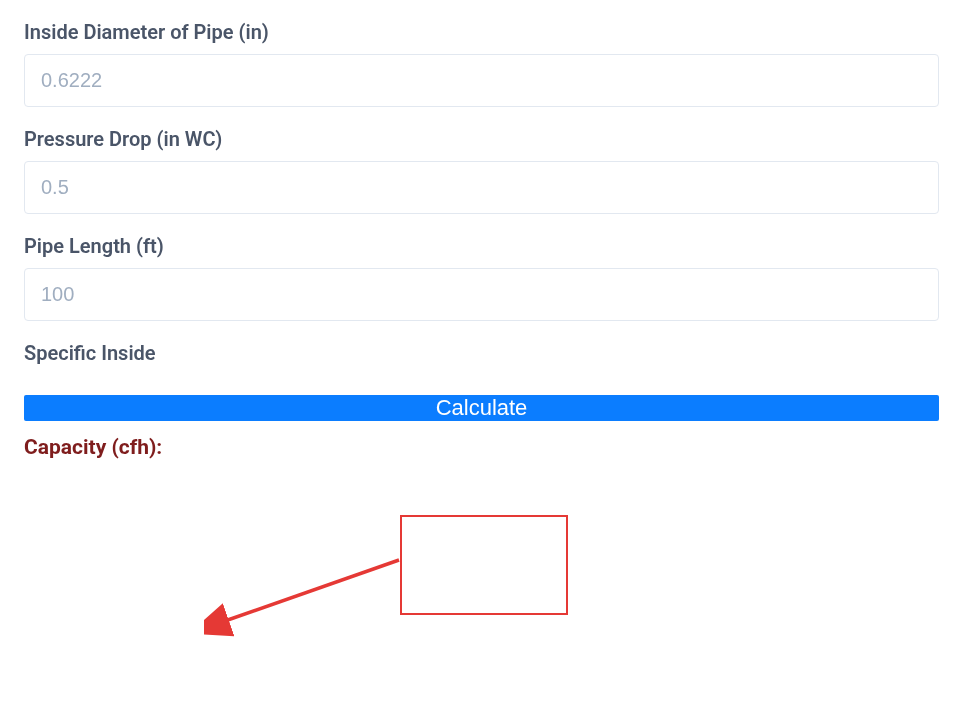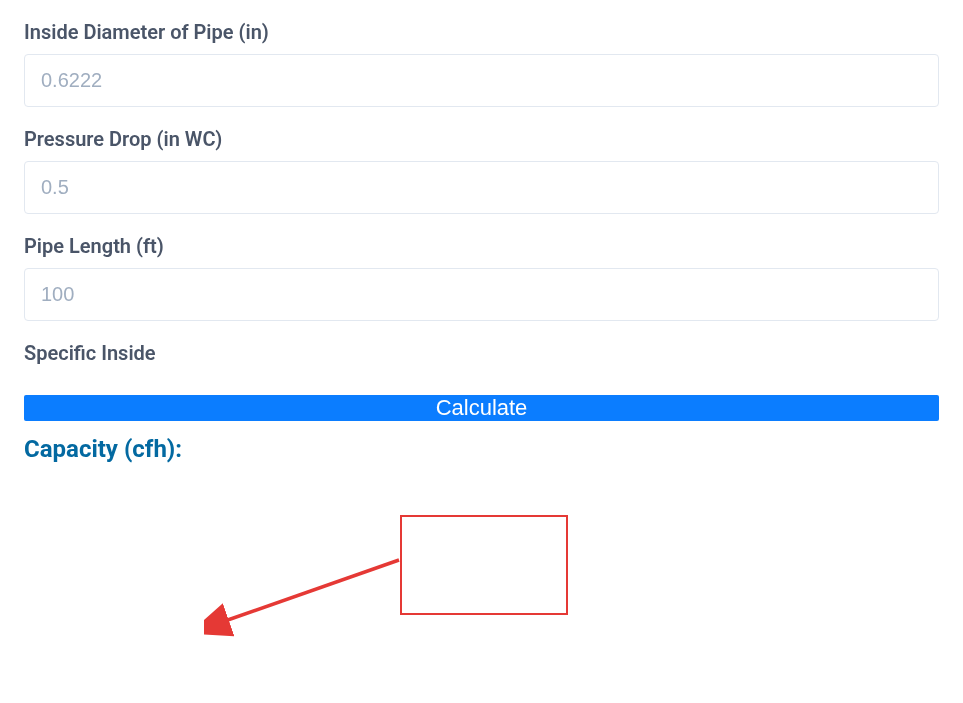--- a/index.html
+++ b/index.html
@@ -46,23 +46,23 @@
       font-weight: 400;
       color: #fff;
       background: #0b7dff;
       border: none;
       border-radius: 2px;
       cursor: pointer;
       margin-top: 10px;
       margin-bottom: 14px;
     }
     .result-label {
-      font-size: 24px;
+      font-size: 21px;
       font-weight: 700;
-      color: #0369a1;
+      color: #7f1d1d;
     }
     .annotation-box {
       position: absolute;
       border: 2px solid #e53935;
       pointer-events: none;
     }
     .annotation-arrow {
       position: absolute;
       pointer-events: none;
     }

